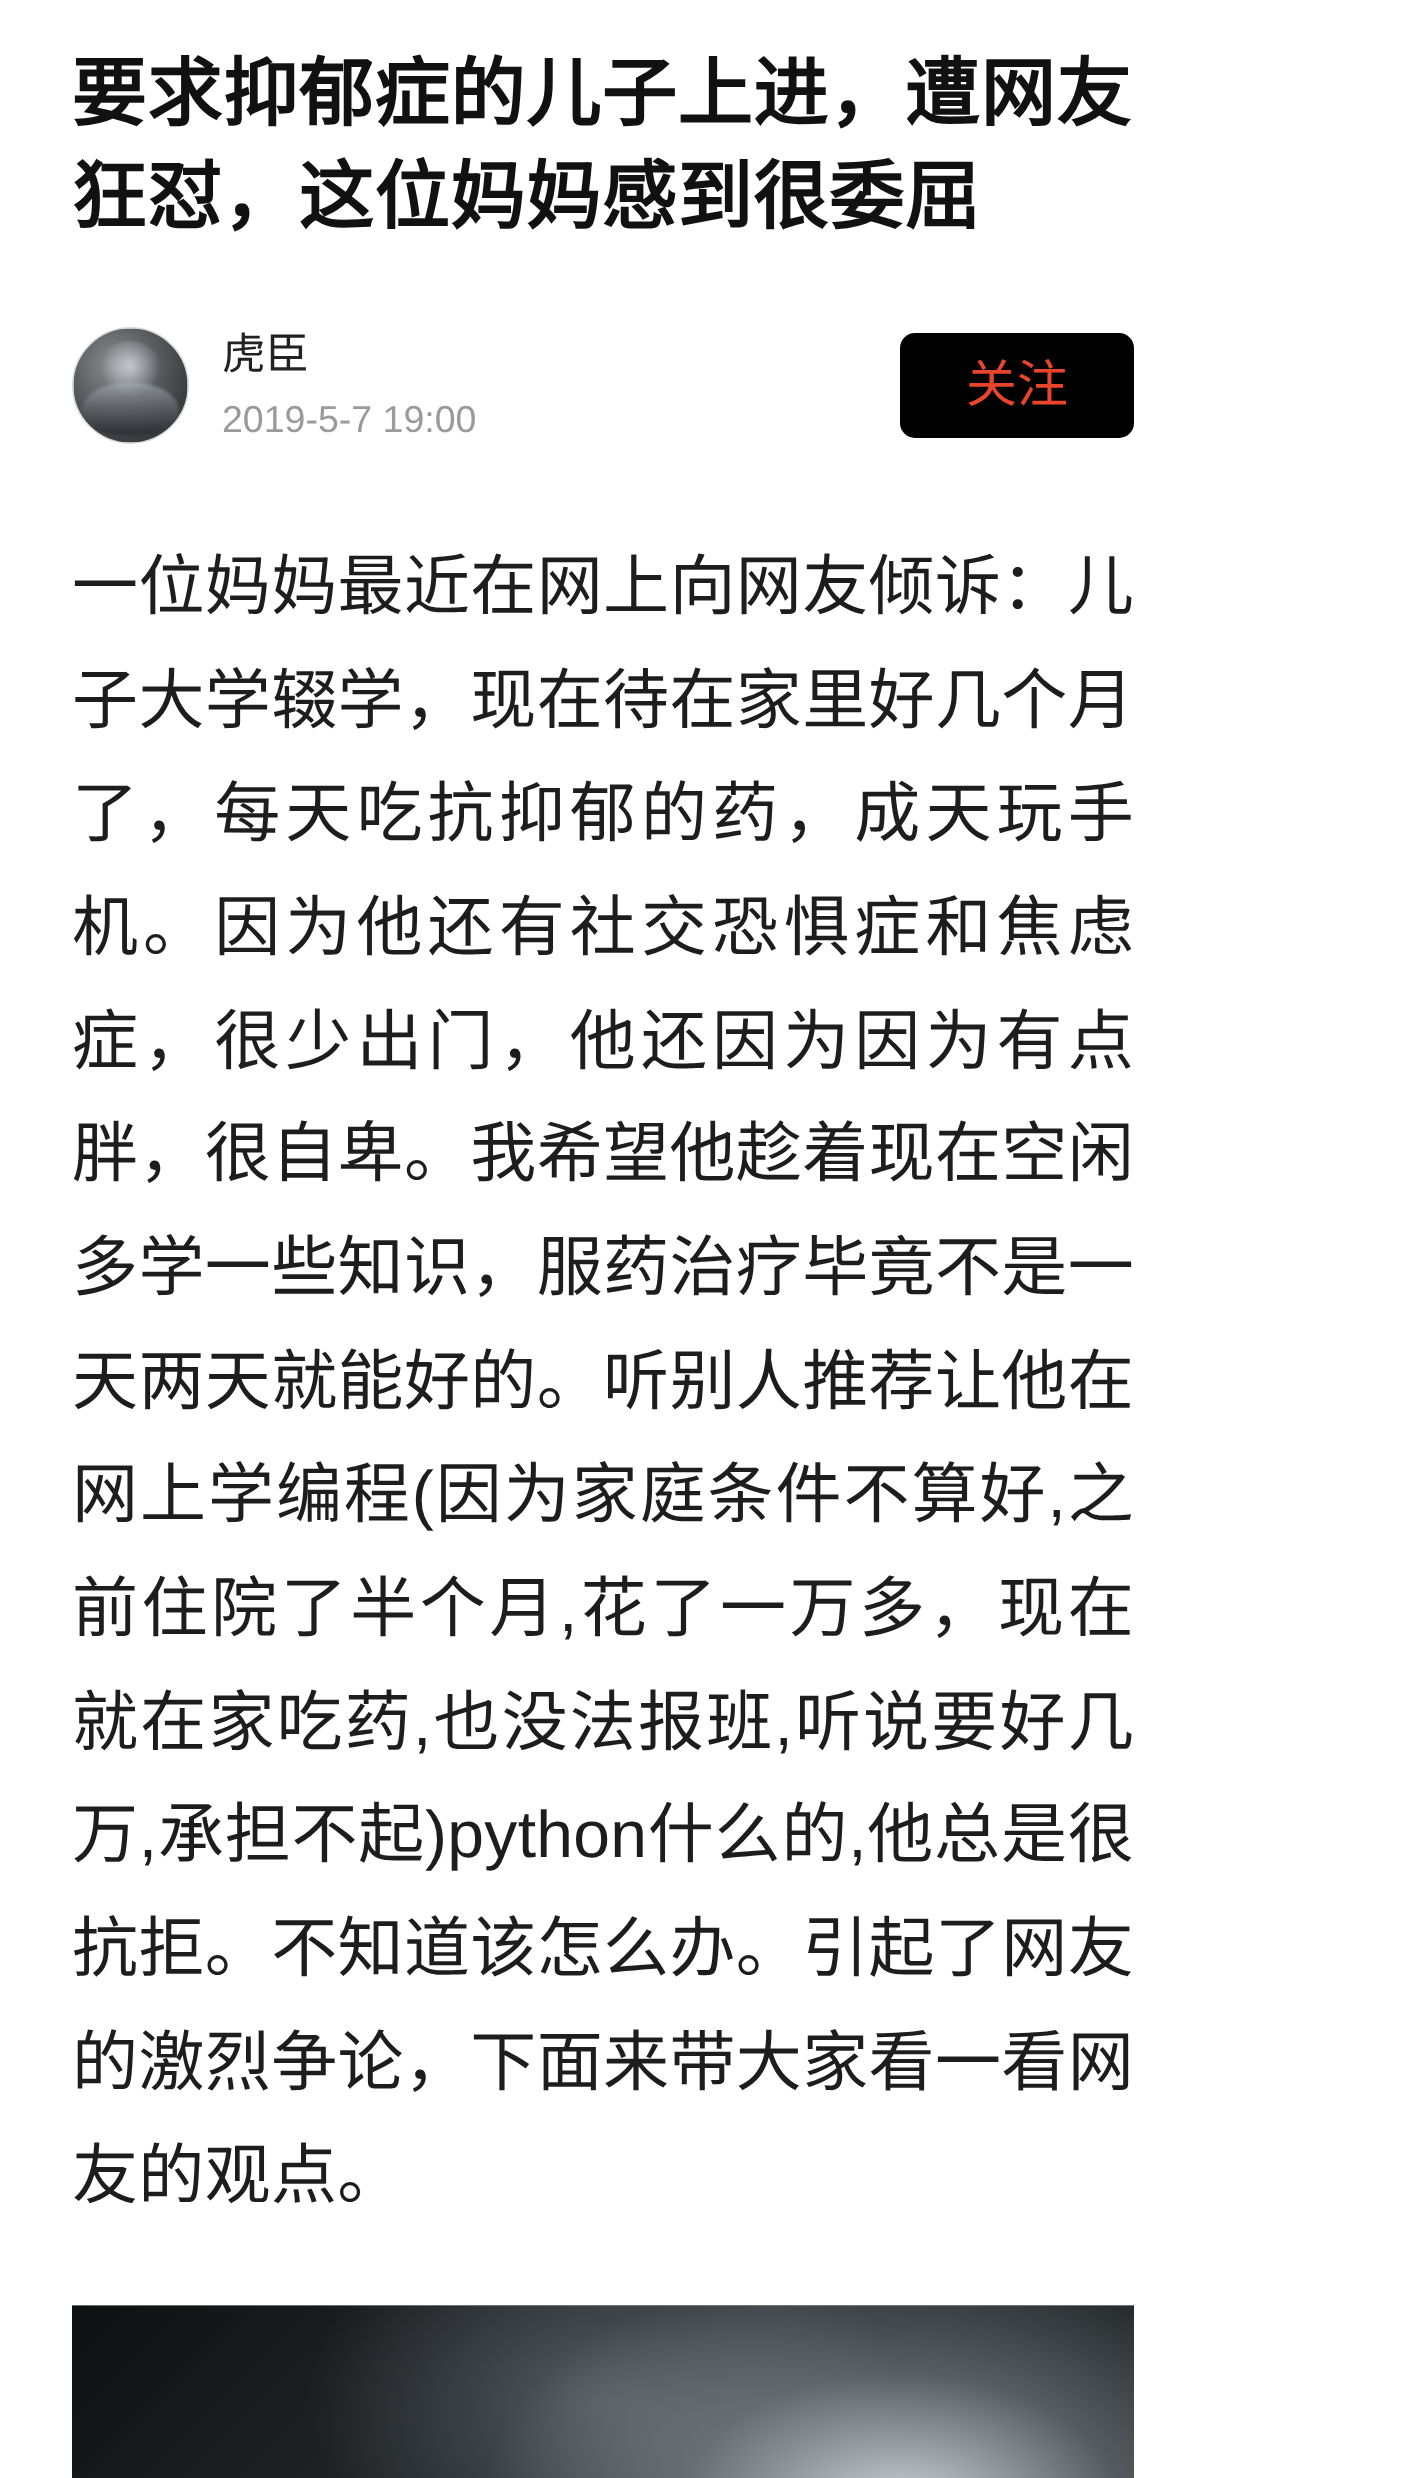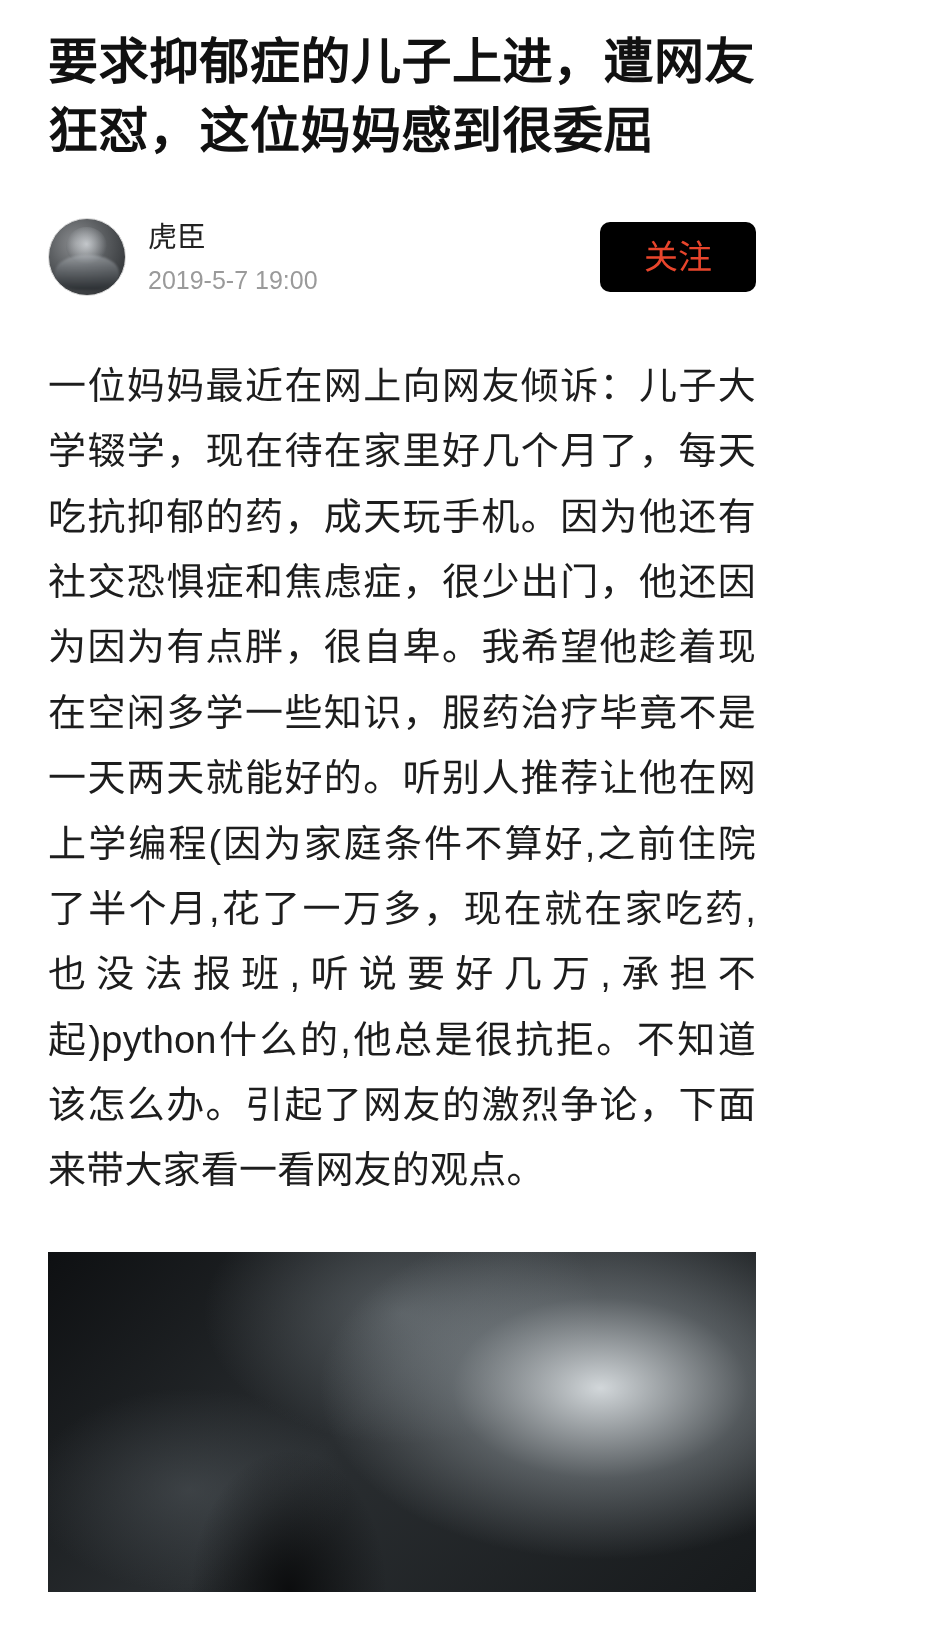--- a/index.html
+++ b/index.html
@@ -91,21 +91,21 @@
     font-size: 34px;
     border: none;
     border-radius: 10px;
     padding: 18px 44px;
     cursor: pointer;
     font-family: inherit;
     line-height: 1;
   }
   .article-body {
     margin-top: 52px;
-    font-size: 38px;
+    font-size: 44px;
     line-height: 1.72;
     color: #1d1d1d;
     letter-spacing: 0.2px;
     text-align: justify;
   }
   .article-body p {
     margin: 0;
   }
   .figure {
     margin-top: 48px;

